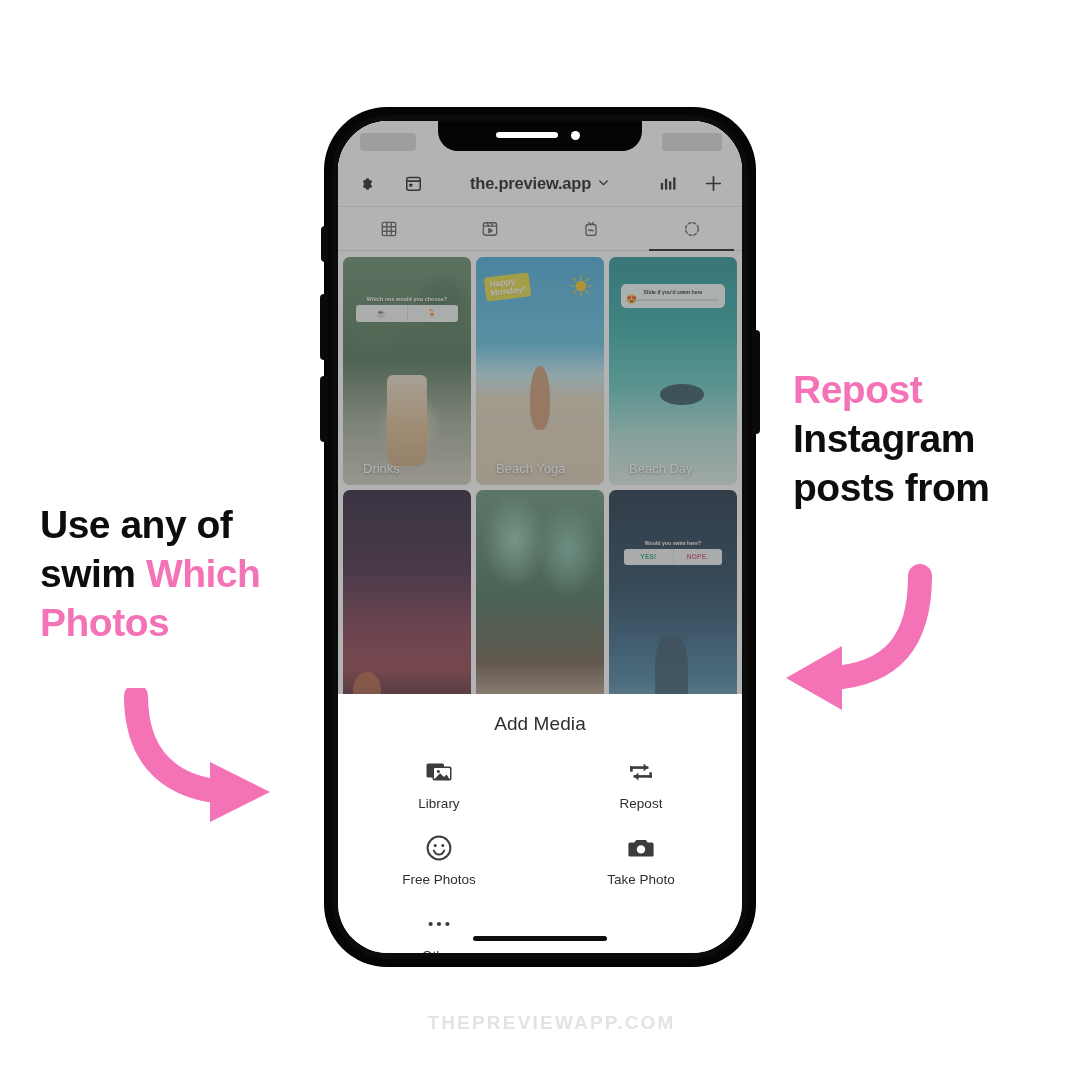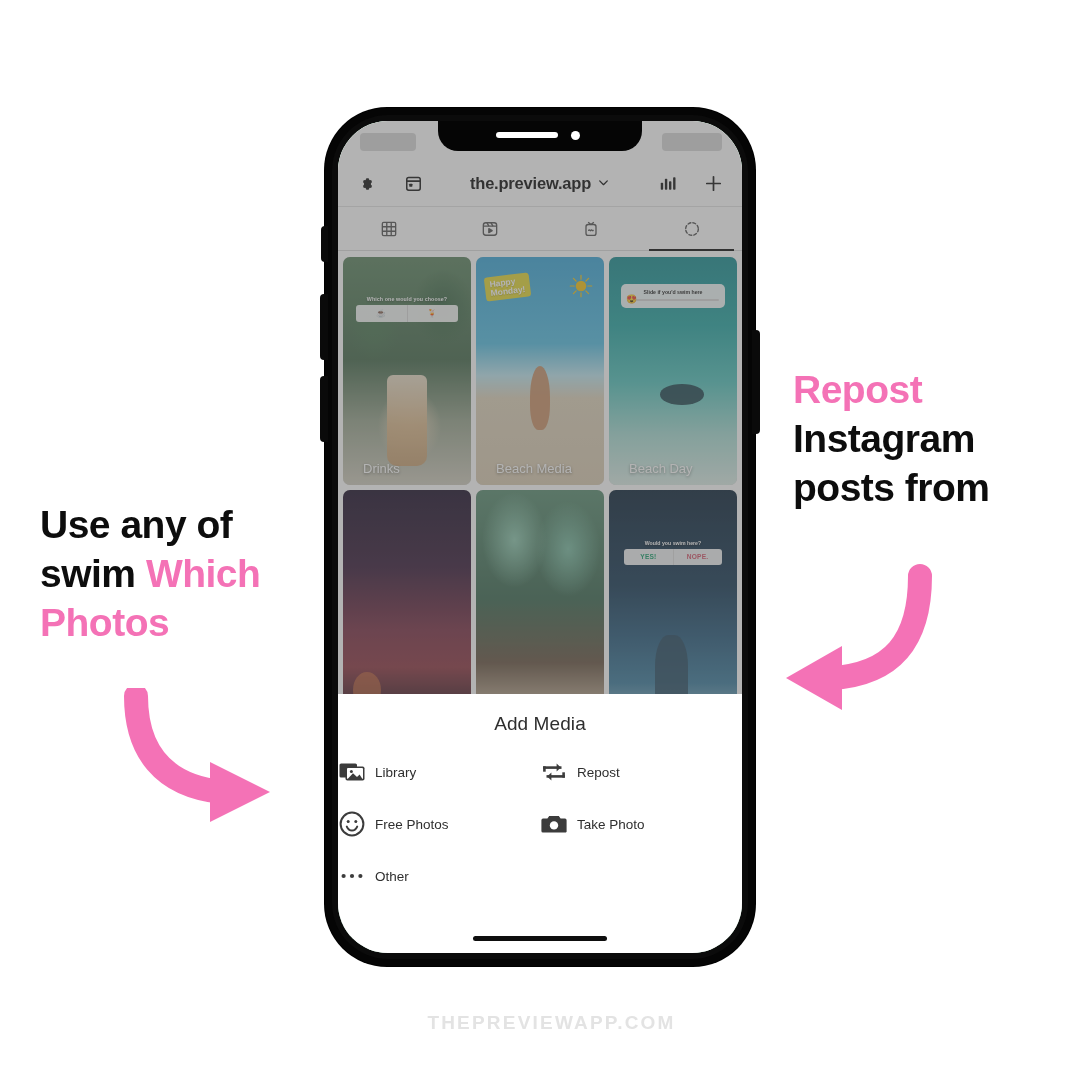--- a/index.html
+++ b/index.html
@@ -388,20 +388,21 @@
     letter-spacing: .1px;
     margin-bottom: 22px;
   }
   .sheet-grid {
     display: grid;
     grid-template-columns: 1fr 1fr;
     row-gap: 22px;
   }
   .sheet-item {
     display: flex;
+    flex-direction: column;
     align-items: center;
     gap: 9px;
     text-align: right;
   }
   .sheet-icon {
     height: 30px;
     display: flex;
     align-items: center;
     justify-content: center;
     color: #3c3c3c;
@@ -607,21 +608,21 @@
             <div class="sticker-happy">
               <div>Happy</div>
               <div>Monday!</div>
             </div>
             <svg class="sticker-sun" viewBox="0 0 40 40">
               <circle cx="20" cy="20" r="8.2" fill="#f5c518"></circle>
               <g stroke="#f5c518" stroke-width="1.9" stroke-linecap="round">
                 <path d="M20 3.5v6M20 30.5v6M3.5 20h6M30.5 20h6M8.3 8.3l4.2 4.2M27.5 27.5l4.2 4.2M31.7 8.3l-4.2 4.2M12.5 27.5l-4.2 4.2"></path>
               </g>
             </svg>
-            <div class="cell-label">Beach Media</div>
+            <div class="cell-label">Beach Yoga</div>
           </div>
 
           <div class="cell">
             <div class="ph-beachday"></div>
             <div class="sticker-slider">
               <div class="sticker-slider-t">Slide if you'd swim here</div>
               <div class="sticker-track">
                 <div class="sticker-knob">😍</div>
               </div>
             </div>

